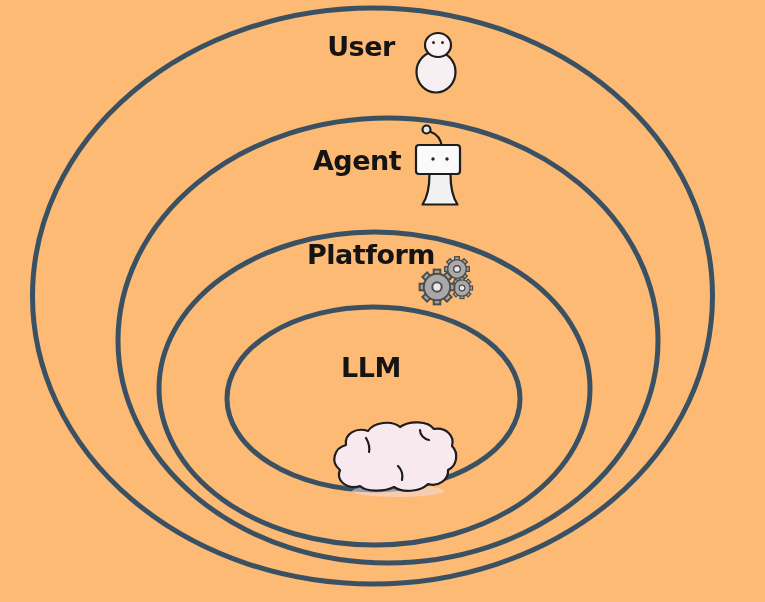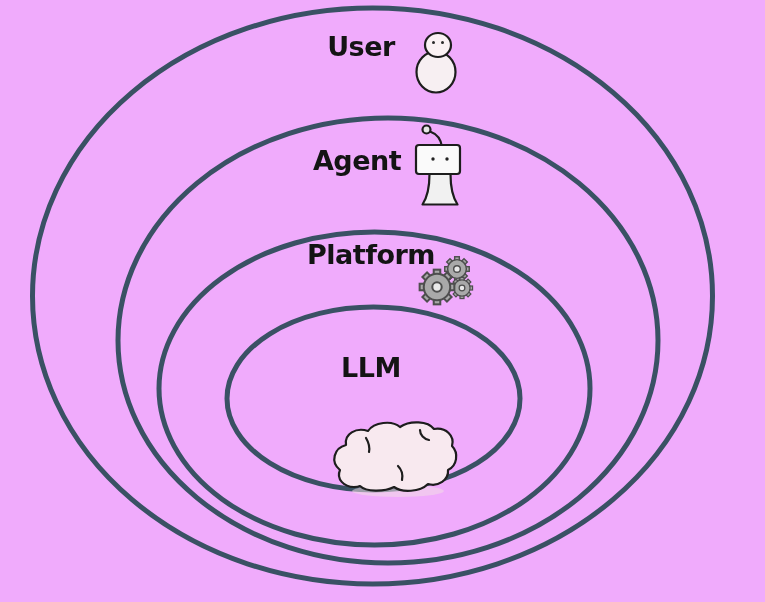--- a/index.html
+++ b/index.html
@@ -4,21 +4,21 @@
 <style>
   html, body {
     margin: 0;
     padding: 0;
     background: #ffffff;
   }
   #stage {
     position: relative;
     width: 765px;
     height: 602px;
-    background: #f0abfc;
+    background: #fdba74;
     overflow: hidden;
     font-family: "DejaVu Sans", sans-serif;
   }
   svg { display: block; }
   .ring {
     fill: none;
     stroke: #3a5164;
     stroke-width: 5;
     stroke-linecap: round;
   }

